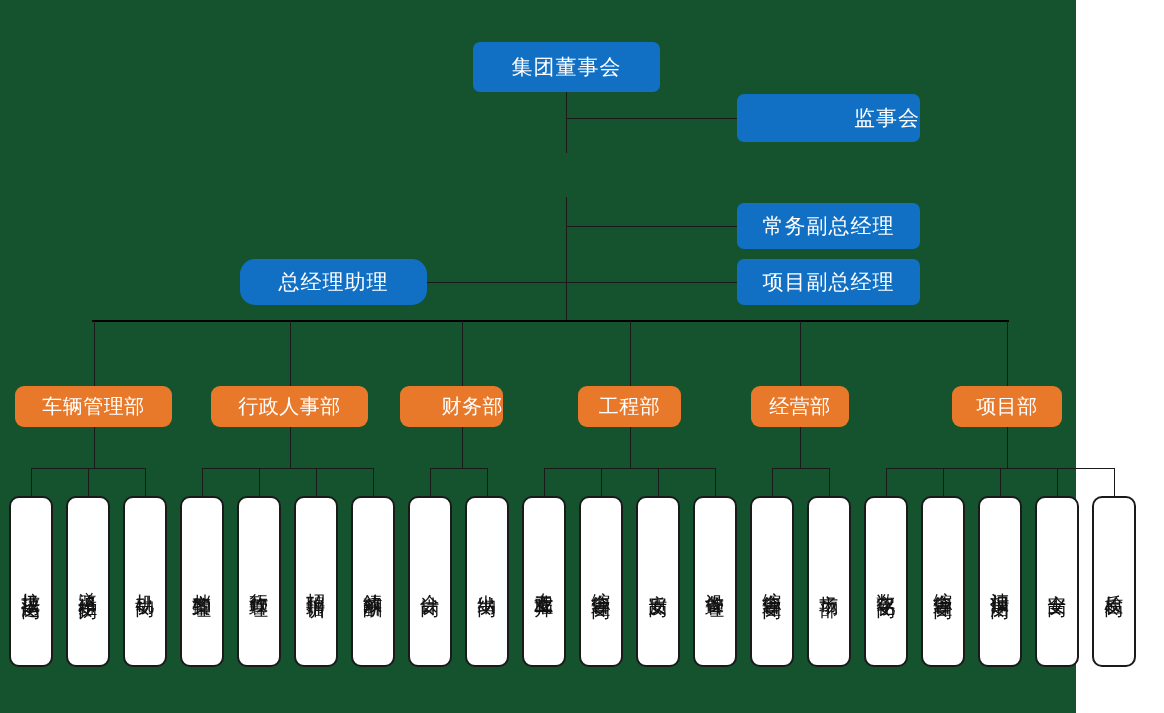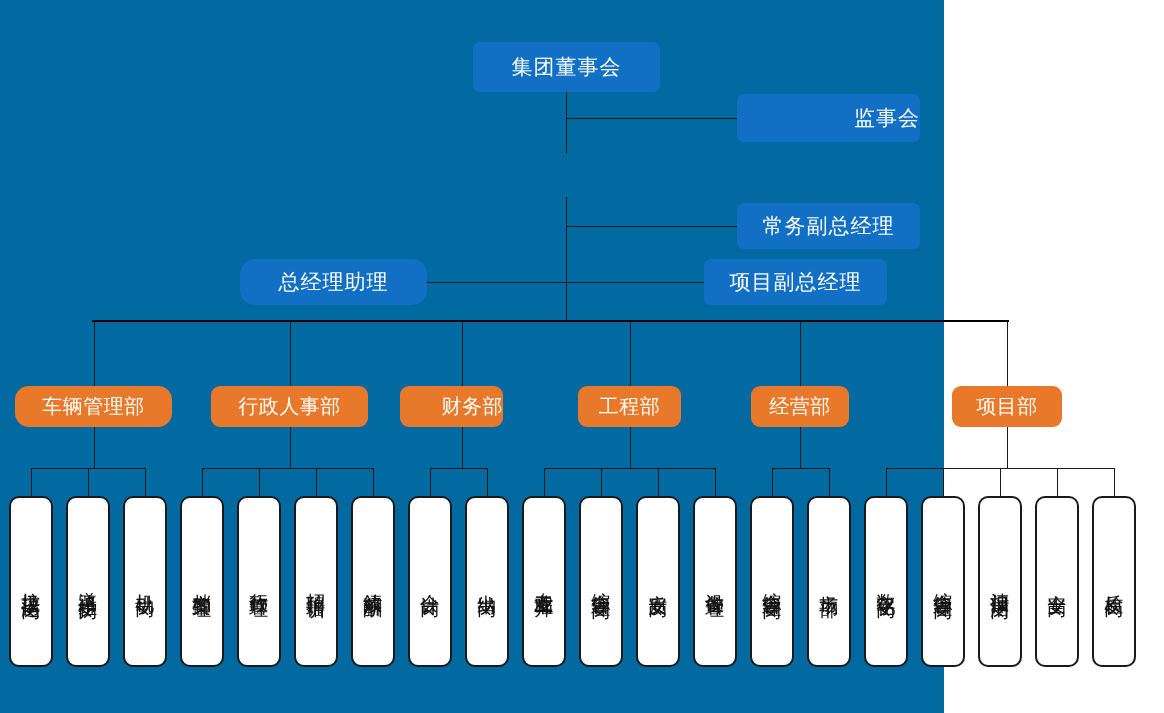--- a/index.html
+++ b/index.html
@@ -6,23 +6,23 @@
     margin: 0; padding: 0;
     background: #ffffff;
   }
   body {
     width: 1164px; height: 713px;
     font-family: "Liberation Sans", "DejaVu Sans", sans-serif;
     overflow: hidden;
   }
   #chart {
     position: relative;
-    width: 944px;
+    width: 1076px;
     height: 713px;
-    background: #0369a1;
+    background: #14532d;
   }
   
   .ln {
     position: absolute;
     background: #1a1a1a;
   }
   .ln.v { width: 1px; }
   .ln.h { height: 1px; }
   .ln.thick { background: #000000; }
 
@@ -91,30 +91,30 @@
 
   <div class="node blue" style="left:737px; top:94px; width:183px; height:48px;justify-content:flex-end;">
     <span>监事会</span>
   </div>
 
 
   <div class="node blue" style="left:737px; top:203px; width:183px; height:46px;">
     <span>常务副总经理</span>
   </div>
 
-  <div class="node blue" style="left:704px; top:259px; width:183px; height:46px;">
+  <div class="node blue" style="left:737px; top:259px; width:183px; height:46px;">
     <span>项目副总经理</span>
   </div>
 
   <div class="node blue" style="left:240px; top:259px; width:187px; height:46px;border-radius:15px;">
     <span>总经理助理</span>
   </div>
 
   <div id="dept-layer">
-      <div class="node orange" style="left: 15px; top: 386px; width: 157px; height: 41px; border-radius: 14px;">
+      <div class="node orange" style="left: 15px; top: 386px; width: 157px; height: 41px;">
         <span>车辆管理部</span>
       </div>
       <div class="node orange" style="left: 211px; top: 386px; width: 157px; height: 41px;">
         <span>行政人事部</span>
       </div>
       <div class="node orange" style="left: 400px; top: 386px; width: 103px; height: 41px; justify-content: flex-end;">
         <span>财务部</span>
       </div>
       <div class="node orange" style="left: 578px; top: 386px; width: 103px; height: 41px;">
         <span>工程部</span>

